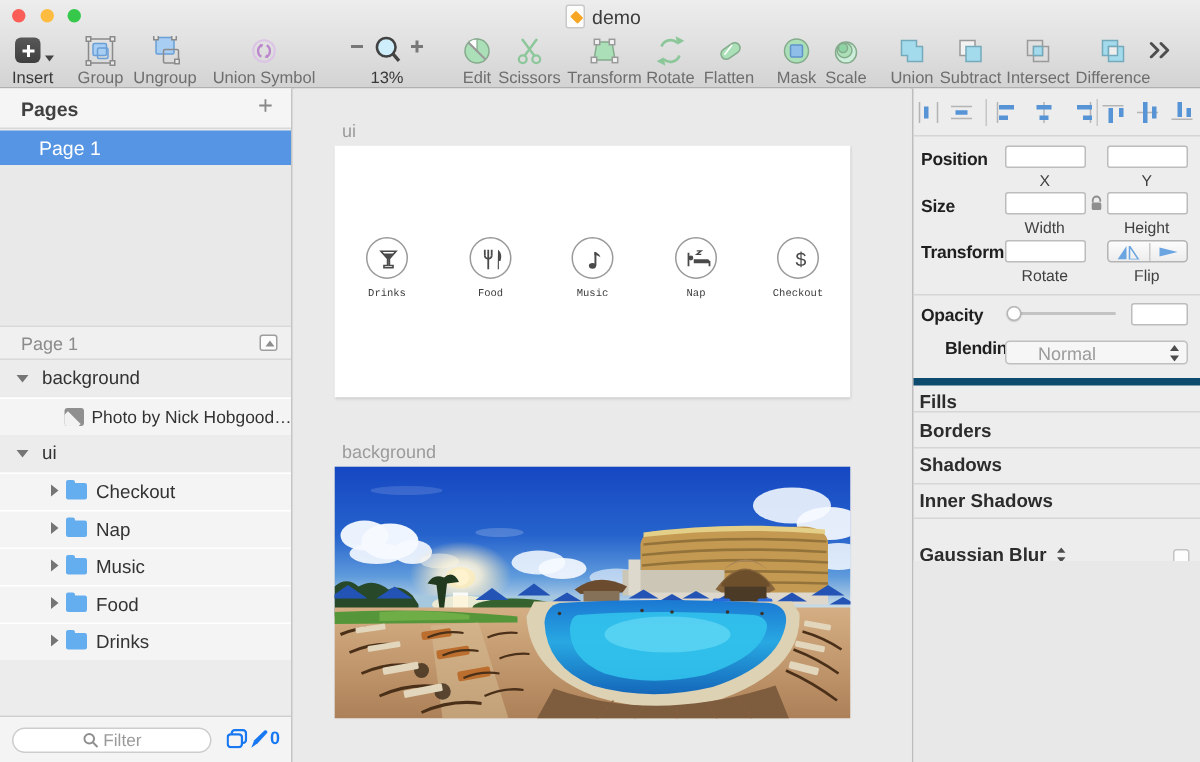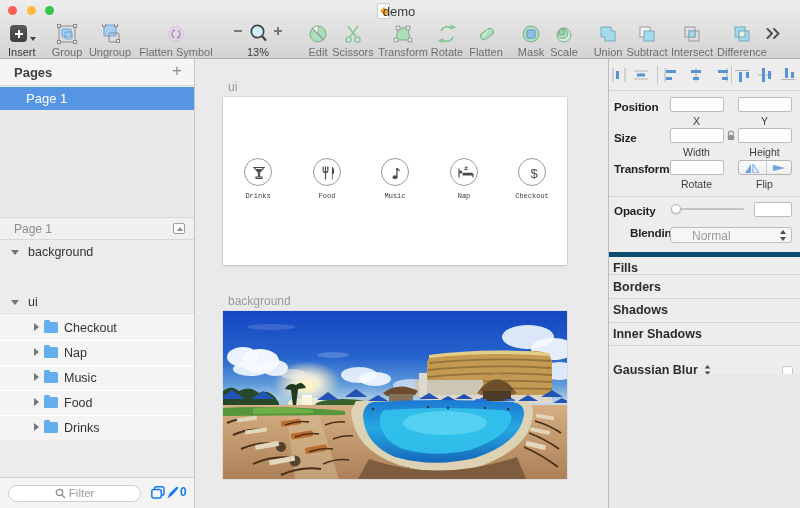--- a/index.html
+++ b/index.html
@@ -8,21 +8,21 @@
   .abs { position:absolute; }
 
   
   #topbar { left:0; top:0; width:800px; height:59px;
     background:linear-gradient(180deg,#ededed 0%,#e2e2e2 45%,#d3d3d3 100%);
     border-bottom:1px solid #b0b0b0; }
   .tl { border-radius:50%; width:9px; height:9px; top:6px; }
   #tl-r { left:8px;  background:#fb5e57; }
   #tl-y { left:27px; background:#fdbc40; }
   #tl-g { left:45px; background:#35c84a; }
-  #title { left:314px; top:4px; width:170px; text-align:center; font-size:13px; color:#3c3c3c; }
+  #title { left:326px; top:4px; width:170px; text-align:center; font-size:13px; color:#3c3c3c; }
   .tool-label { top:46px; font-size:11px; color:#6e6e6e; text-align:center; }
   .tool-label.dark { color:#383838; }
   .ticon { top:24px; }
 
   
   #lpanel { left:0; top:59px; width:195px; height:449px; background:#ececec; border-right:1px solid #c5c5c5; }
   #pages-hdr { left:0; top:0; width:194px; height:27px; background:#f5f5f5; border-bottom:1px solid #d8d8d8; }
   #pages-hdr .t { position:absolute; left:14px; top:6px; font-size:13px; font-weight:bold; color:#404040; }
   #page1-sel { left:0; top:28px; width:194px; height:23px; background:#5695e3; color:#fff; font-size:13px; line-height:23px; padding-left:26px; }
   #pagelist-bg { left:0; top:51px; width:194px; height:107px; background:#e9e9e9; }
@@ -93,21 +93,21 @@
   </svg>
   <div class="abs tool-label" style="left:80px;width:60px;">Ungroup</div>
 
   <svg class="abs ticon" style="left:166px;" width="20" height="20" viewBox="0 0 20 20">
     <circle cx="10" cy="10" r="7.2" fill="none" stroke="#dcc4e6" stroke-width="1.4"></circle>
     <path d="M8.2 6.2 A4.4 4.4 0 0 0 8.2 13.8" fill="none" stroke="#bc87cc" stroke-width="1.5"></path>
     <path d="M11.8 6.2 A4.4 4.4 0 0 1 11.8 13.8" fill="none" stroke="#bc87cc" stroke-width="1.5"></path>
     <path d="M7.2 5.2 L9.6 5.6 L8.4 7.8 Z" fill="#bc87cc"></path>
     <path d="M12.8 14.8 L10.4 14.4 L11.6 12.2 Z" fill="#bc87cc"></path>
   </svg>
-  <div class="abs tool-label" style="left:131px;width:90px;">Flatten Symbol</div>
+  <div class="abs tool-label" style="left:131px;width:90px;">Union Symbol</div>
 
   <span class="abs" style="left:234px;top:30px;width:8px;height:1.6px;background:#787878;"></span>
   <svg class="abs" style="left:249px;top:23px;" width="20" height="21" viewBox="0 0 20 21">
     <circle cx="8.5" cy="8.5" r="6.2" fill="#cdeefa" stroke="#424242" stroke-width="1.7"></circle>
     <line x1="12.8" y1="12.8" x2="17" y2="17.6" stroke="#424242" stroke-width="2.2"></line>
   </svg>
   <span class="abs" style="left:274px;top:30px;width:8px;height:1.6px;background:#787878;"></span>
   <span class="abs" style="left:277.2px;top:26.8px;width:1.6px;height:8px;background:#787878;"></span>
   <div class="abs tool-label dark" style="left:238px;width:40px;">13%</div>
 
@@ -202,20 +202,24 @@
     <div id="page1-sel" class="abs">Page 1</div>
     <div id="pagelist-bg" class="abs"></div>
     <div id="p1hdr" class="abs">Page 1
       <span style="position:absolute;right:9px;top:5px;width:12px;height:11px;border:1px solid #9e9e9e;border-radius:2px;background:#fcfcfc;">
         <span style="position:absolute;left:2.5px;top:2.5px;width:0;height:0;border-left:3px solid transparent;border-right:3px solid transparent;border-bottom:4px solid #8e8e8e;"></span>
       </span>
     </div>
     <div class="abs lrow" style="top:181px;">
       <span class="tri-d"></span>
       <span class="txt" style="left:28px;">background</span>
+    </div>
+    <div class="abs lrow g" style="top:206px;">
+      <span class="imgico"></span>
+      <span class="txt" style="left:61px;font-size:11.6px;">Photo by Nick Hobgood…</span>
     </div>
     <div class="abs lrow" style="top:231px;">
       <span class="tri-d"></span>
       <span class="txt" style="left:28px;">ui</span>
     </div>
     <div class="abs lrow g" style="top:256px;">
       <span class="tri-r"></span>
       <span class="folder"></span>
       <span class="txt" style="left:64px;">Checkout</span>
     </div>

